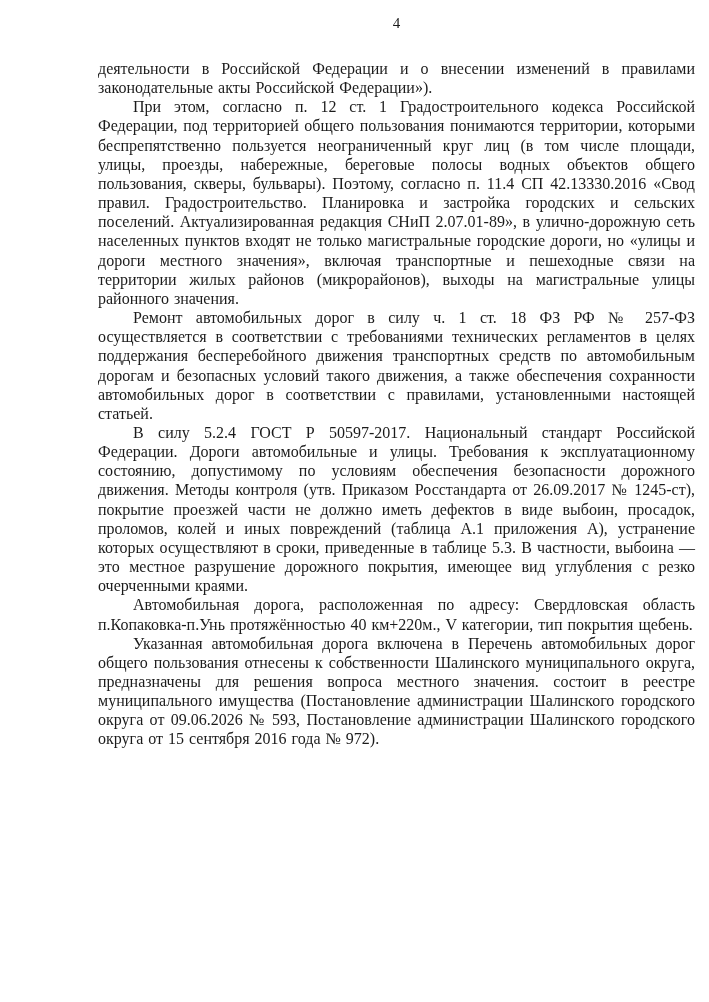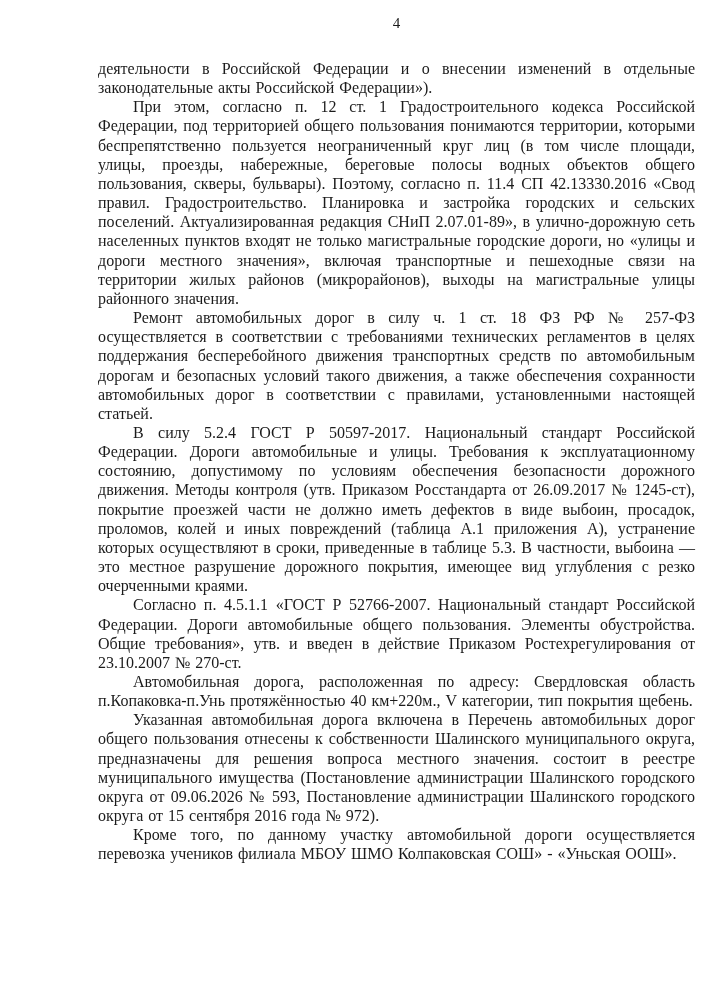--- a/index.html
+++ b/index.html
@@ -40,29 +40,27 @@
     text-indent: 0;
   }
 </style>
 </head>
 <body>
 
 <div class="page">
   <div class="content">
     <div class="page-number">4</div>
 
-    <p class="para no-indent">деятельности в Российской Федерации и о внесении изменений в отдельные законодательные акты Российской Федерации»).</p>
+    <p class="para no-indent">деятельности в Российской Федерации и о внесении изменений в правилами законодательные акты Российской Федерации»).</p>
 
     <p class="para">При этом, согласно п. 12 ст. 1 Градостроительного кодекса Российской Федерации, под территорией общего пользования понимаются территории, которыми беспрепятственно пользуется неограниченный круг лиц (в том числе площади, улицы, проезды, набережные, береговые полосы водных объектов общего пользования, скверы, бульвары). Поэтому, согласно п. 11.4 СП 42.13330.2016 «Свод правил. Градостроительство. Планировка и застройка городских и сельских поселений. Актуализированная редакция СНиП 2.07.01-89», в улично-дорожную сеть населенных пунктов входят не только магистральные городские дороги, но «улицы и дороги местного значения», включая транспортные и пешеходные связи на территории жилых районов (микрорайонов), выходы на магистральные улицы районного значения.</p>
 
     <p class="para">Ремонт автомобильных дорог в силу ч. 1 ст. 18 ФЗ РФ № 257-ФЗ осуществляется в соответствии с требованиями технических регламентов в целях поддержания бесперебойного движения транспортных средств по автомобильным дорогам и безопасных условий такого движения, а также обеспечения сохранности автомобильных дорог в соответствии с правилами, установленными настоящей статьей.</p>
 
     <p class="para">В силу 5.2.4 ГОСТ Р 50597-2017. Национальный стандарт Российской Федерации. Дороги автомобильные и улицы. Требования к эксплуатационному состоянию, допустимому по условиям обеспечения безопасности дорожного движения. Методы контроля (утв. Приказом Росстандарта от 26.09.2017 № 1245-ст), покрытие проезжей части не должно иметь дефектов в виде выбоин, просадок, проломов, колей и иных повреждений (таблица А.1 приложения А), устранение которых осуществляют в сроки, приведенные в таблице 5.3. В частности, выбоина — это местное разрушение дорожного покрытия, имеющее вид углубления с резко очерченными краями.</p>
 
-    <p class="para">Согласно п. 4.5.1.1 «ГОСТ Р 52766-2007. Национальный стандарт Российской Федерации. Дороги автомобильные общего пользования. Элементы обустройства. Общие требования», утв. и введен в действие Приказом Ростехрегулирования от 23.10.2007 № 270-ст.</p>
 
     <p class="para">Автомобильная дорога, расположенная по адресу: Свердловская область п.Копаковка-п.Унь протяжённостью 40 км+220м., V категории, тип покрытия щебень.</p>
 
     <p class="para">Указанная автомобильная дорога включена в Перечень автомобильных дорог общего пользования отнесены к собственности Шалинского муниципального округа, предназначены для решения вопроса местного значения. состоит в реестре муниципального имущества (Постановление администрации Шалинского городского округа от 09.06.2026 № 593, Постановление администрации Шалинского городского округа от 15 сентября 2016 года № 972).</p>
 
-    <p class="para">Кроме того, по данному участку автомобильной дороги осуществляется перевозка учеников филиала МБОУ ШМО Колпаковская СОШ» - «Уньская ООШ».</p>
   </div>
 </div>
 
 </body></html>

